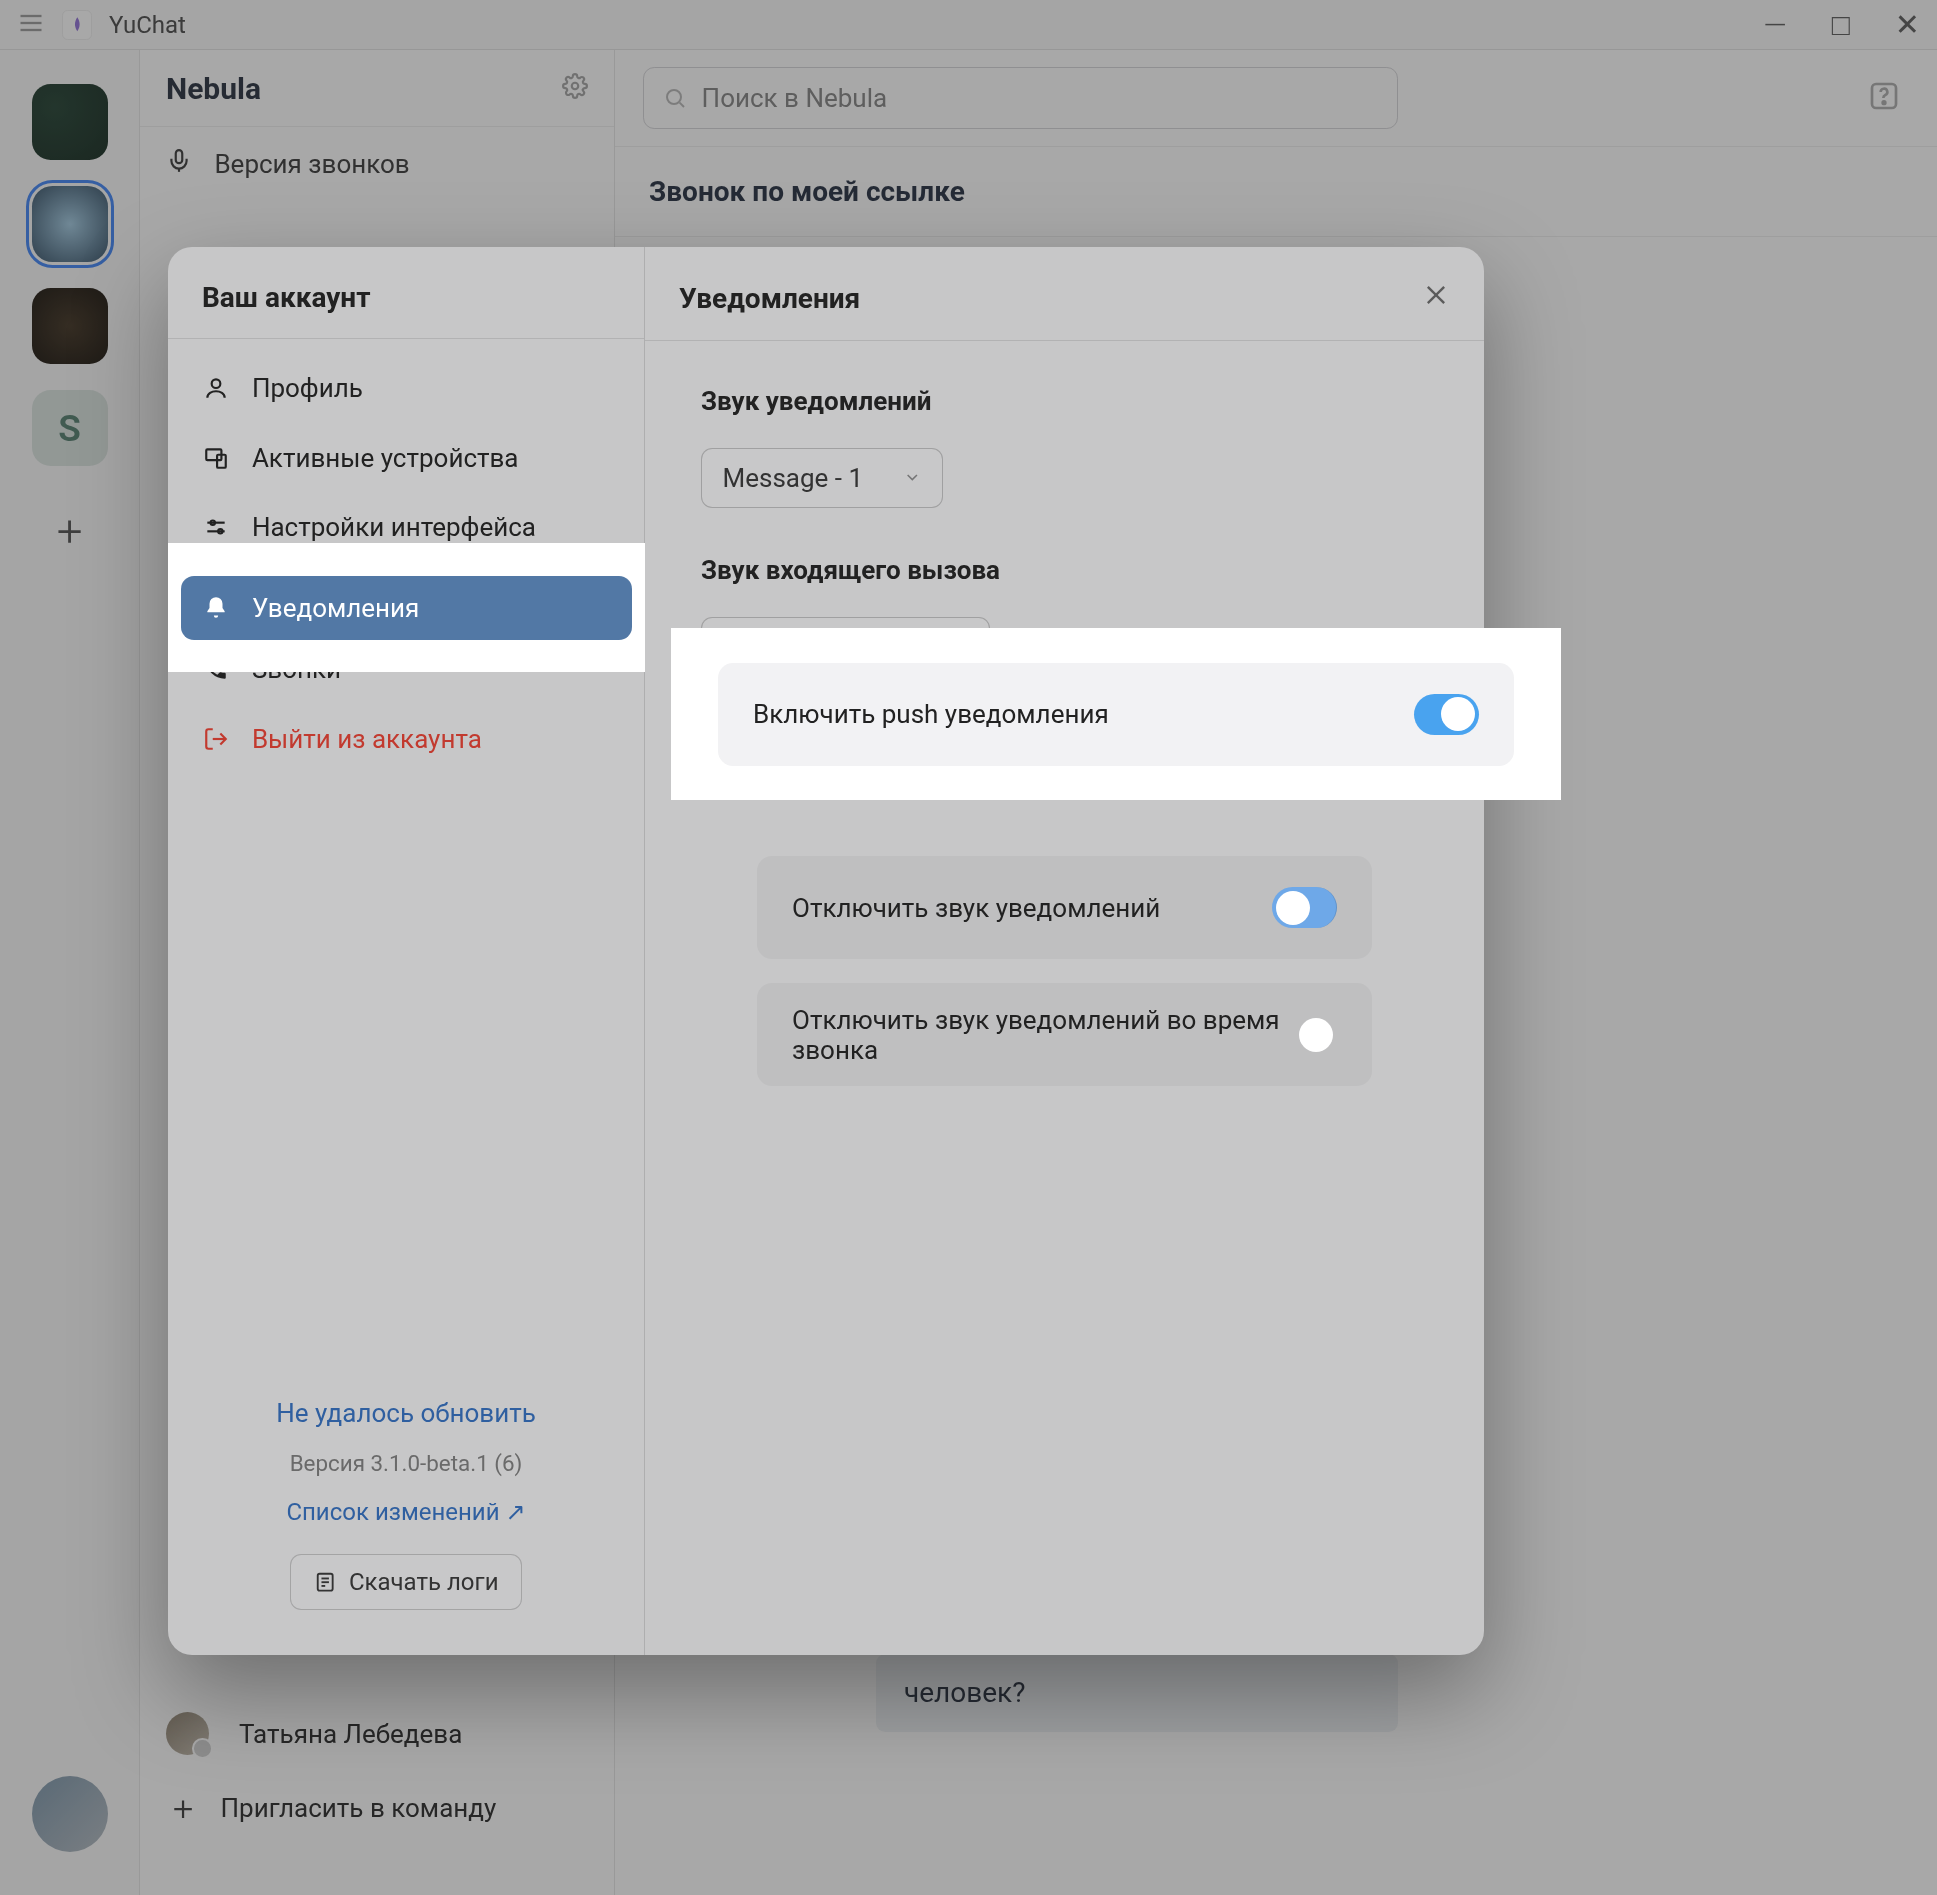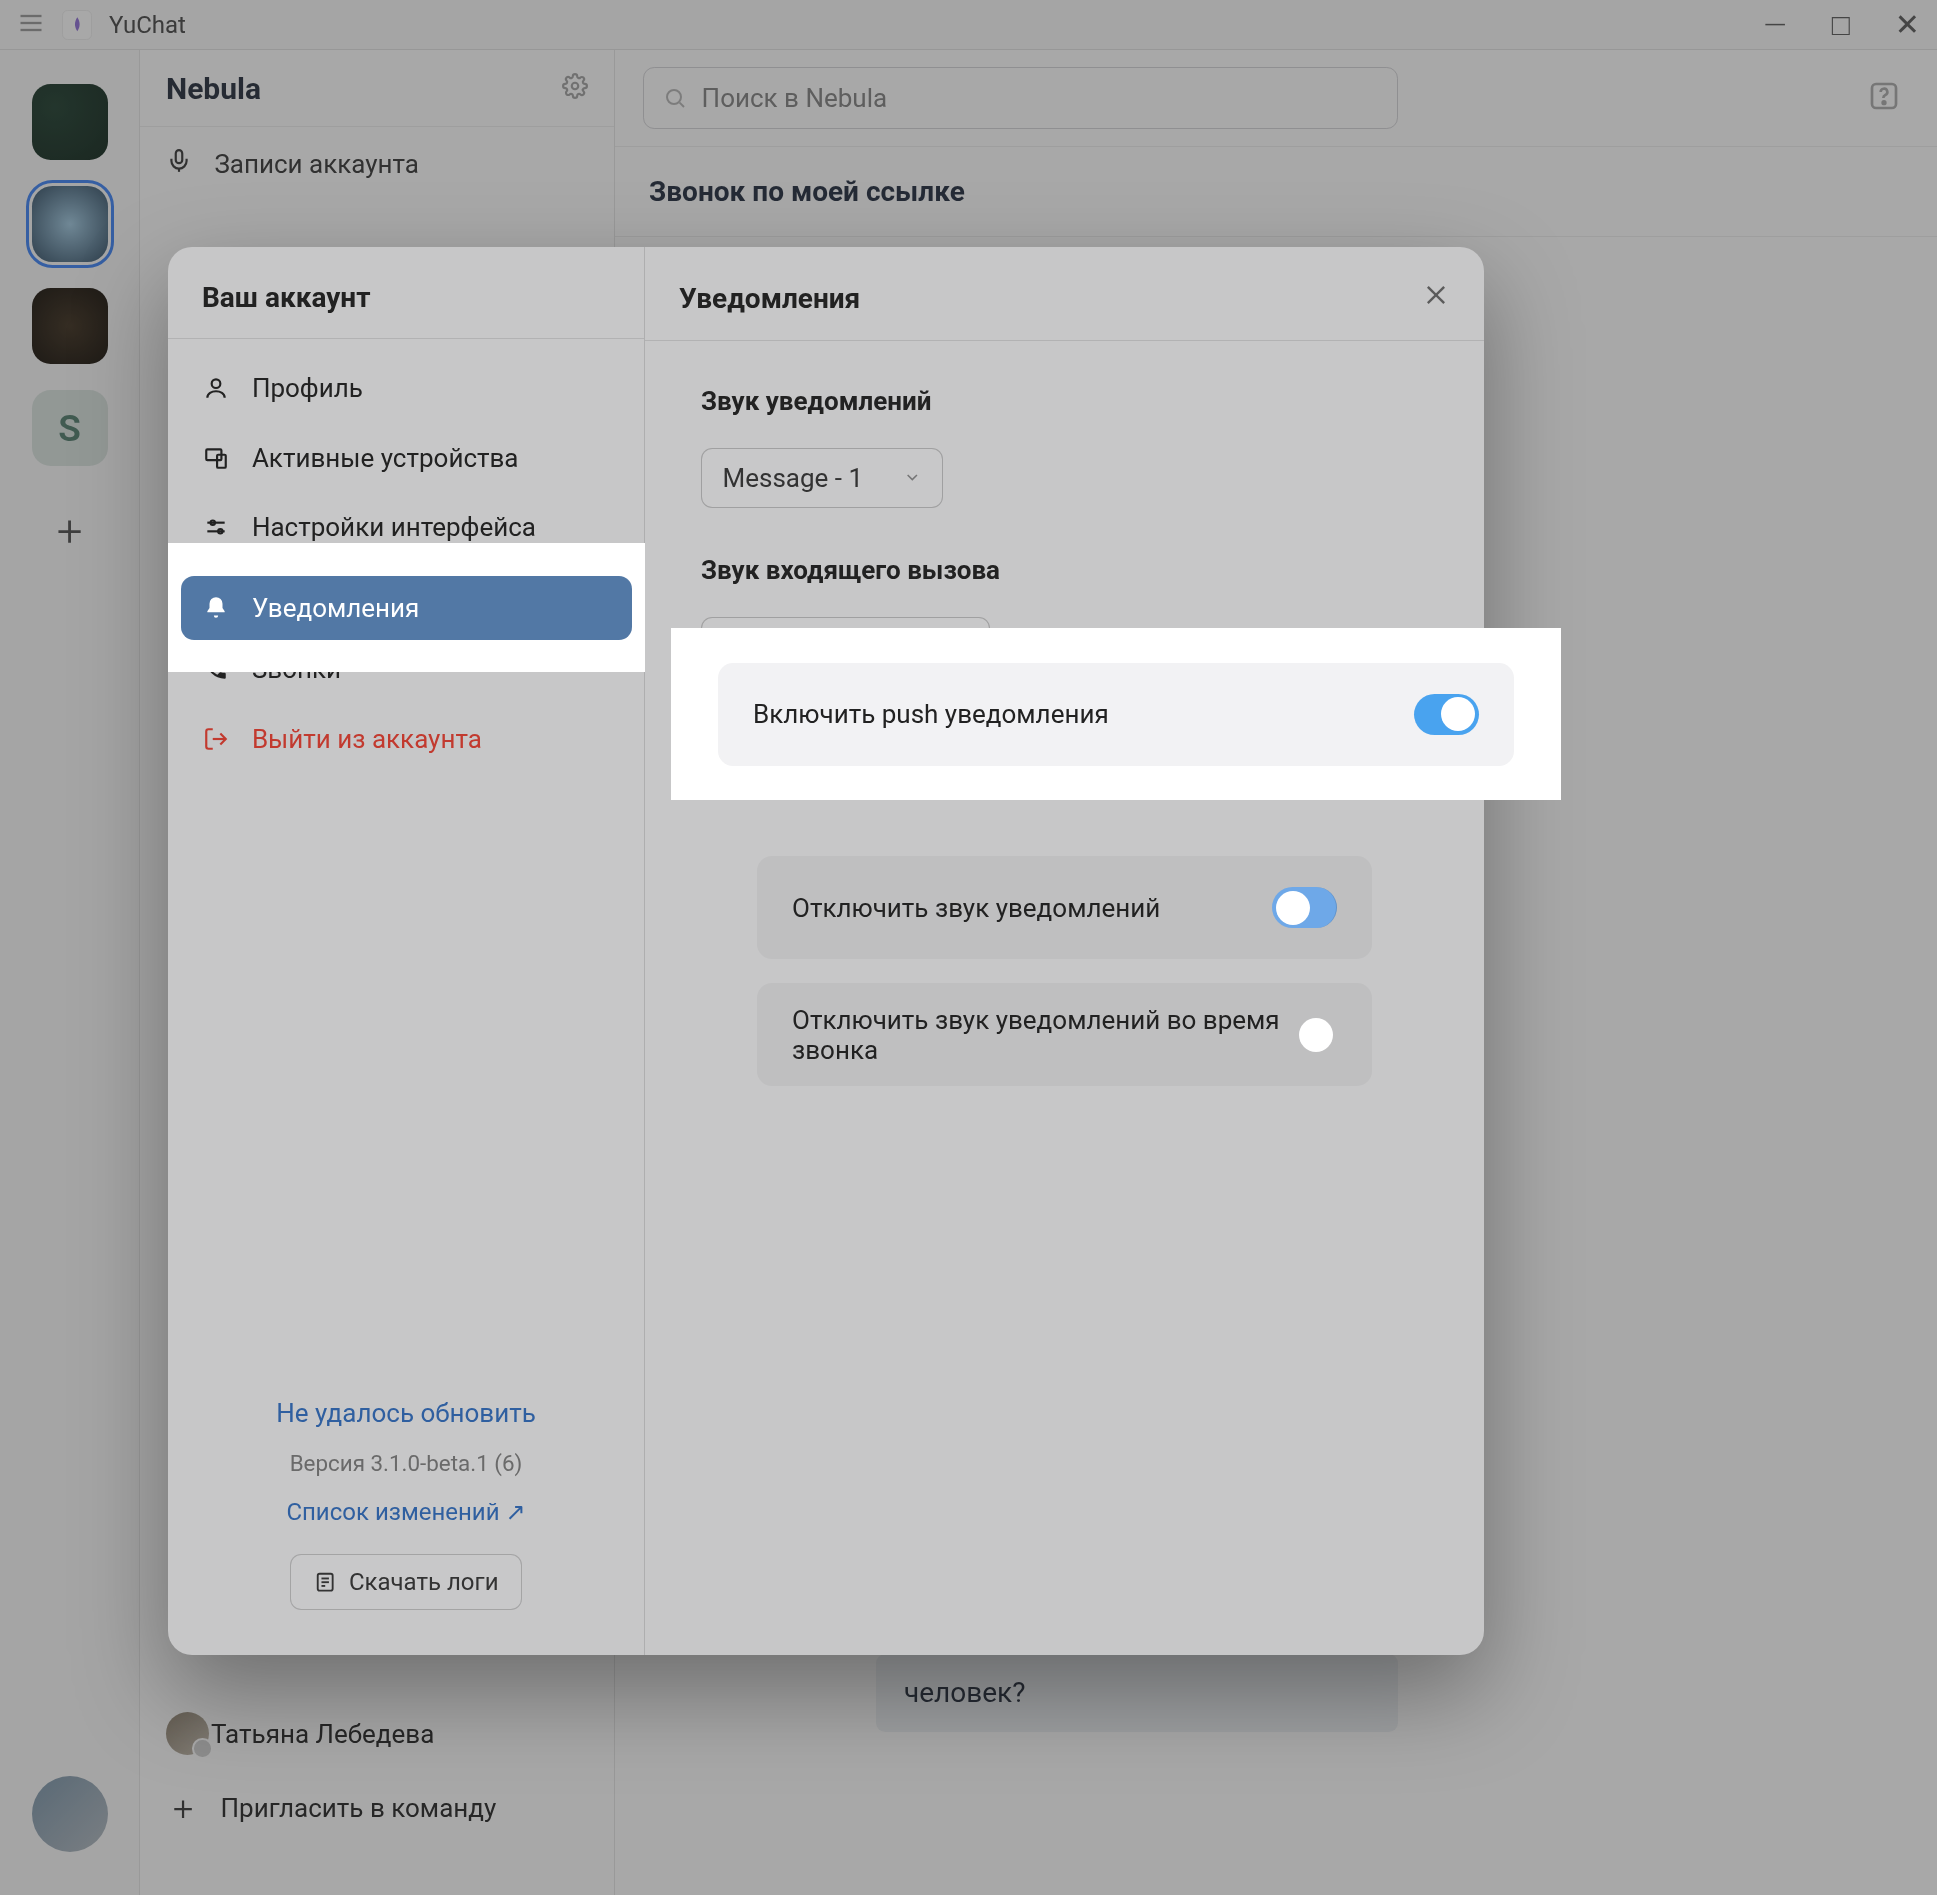--- a/index.html
+++ b/index.html
@@ -81,21 +81,21 @@
   }
   .sb-head .title { font-size: 30px; font-weight:700; color:#1f2937; }
   .sb-head .gear svg { width:26px; height:26px; opacity:.55; }
 
   .sb-item {
     display:flex; align-items:center; gap: 22.4px;
     padding: 20.5px 26px; font-size:26px; color:#333;
   }
   .sb-foot { margin-top:auto; padding: 18.6px 26px 47px; }
   .sb-foot .person {
-    display:flex; align-items:center; gap: 2px; font-size:26px; color:#222;
+    display:flex; align-items:center; gap: 30px; font-size:26px; color:#222;
     padding: 13px 0;
   }
   .sb-foot .person .pava {
     width:43px; height:43px; border-radius:50%;
     background: linear-gradient(135deg,#8a7e6c,#c0b8ab);
     position:relative;
   }
   .sb-foot .person .pres {
     position:absolute; right:-3.7px; bottom:-3.7px; width:20.5px; height:20.5px; border-radius:50%;
     background:#cfcfcf; border:2.8px solid #fff;
@@ -292,21 +292,21 @@
       </span>
     </div>
     <div class="sb-item">
       <span>
         <svg width="26" height="26" viewBox="0 0 24 24" fill="none" stroke="#333" stroke-width="2">
             <rect x="9" y="2" width="6" height="12" rx="3"></rect>
             <path d="M5 10v2a7 7 0 0 0 14 0v-2"></path>
             <line x1="12" y1="19" x2="12" y2="22"></line>
           </svg>
       </span>
-      <span>Записи аккаунта</span>
+      <span>Версия звонков</span>
     </div>
 
     <div class="sb-foot">
       <div class="person">
         <span class="pava">
             <span class="pres"></span>
           </span>
         <span>Татьяна Лебедева</span>
       </div>
       <div class="invite">

